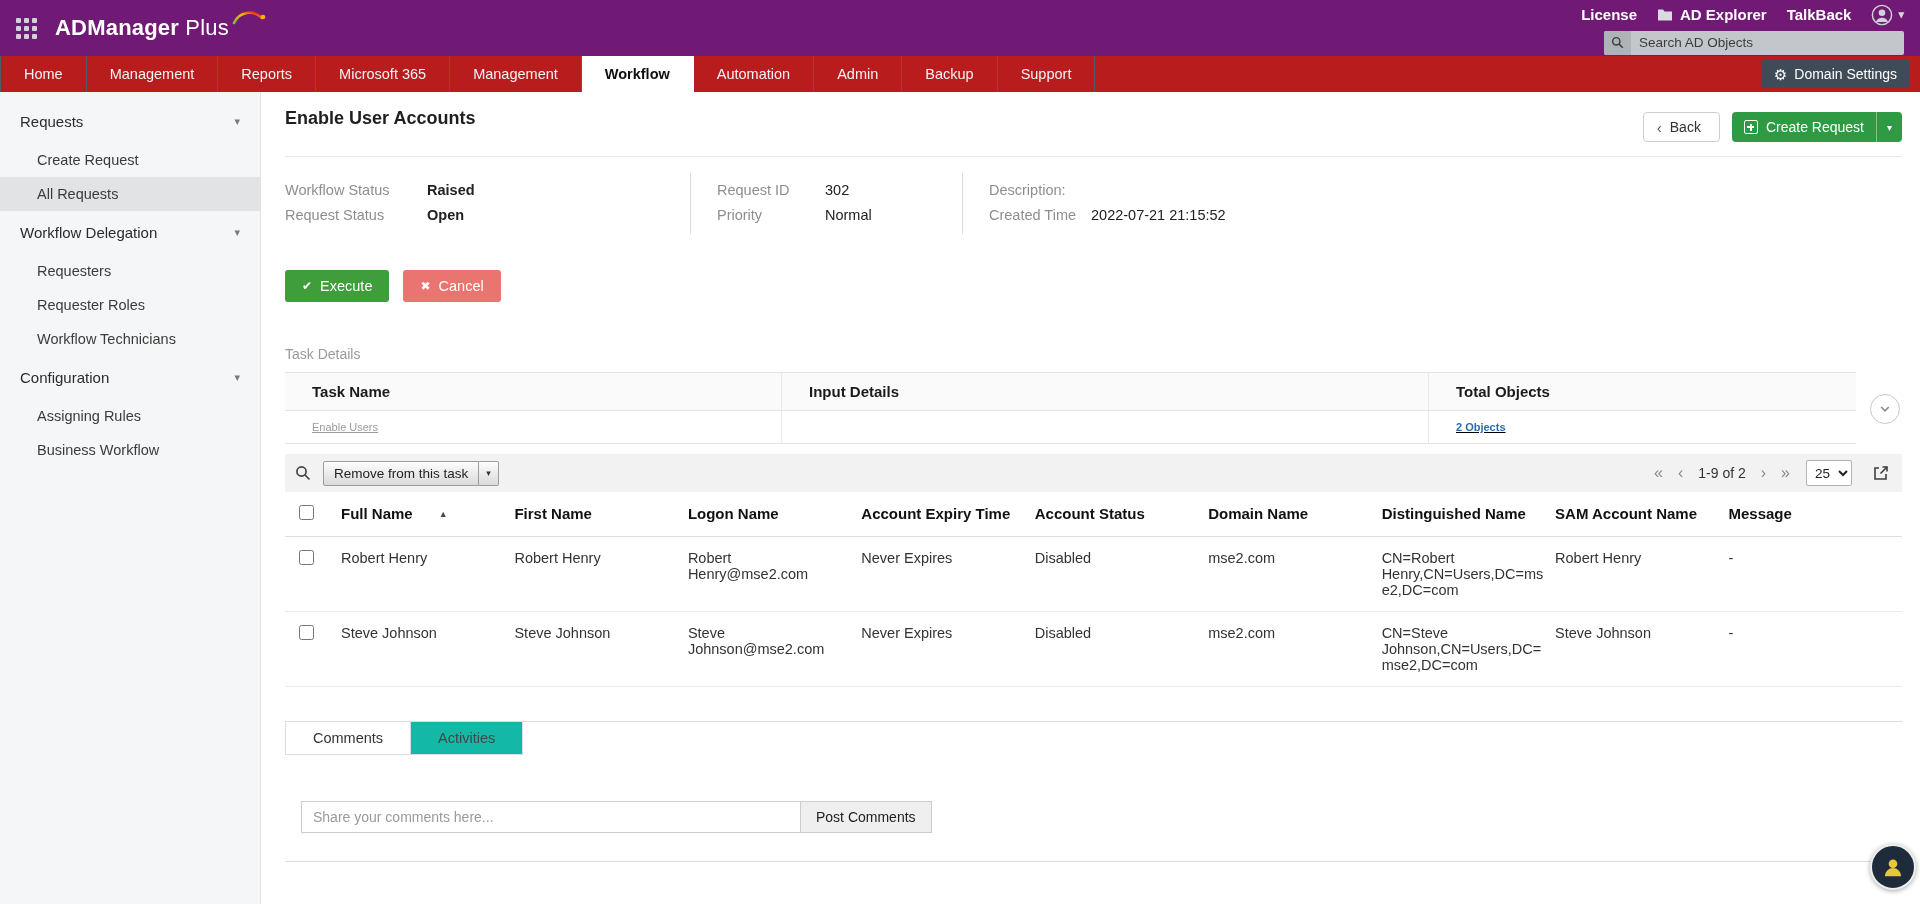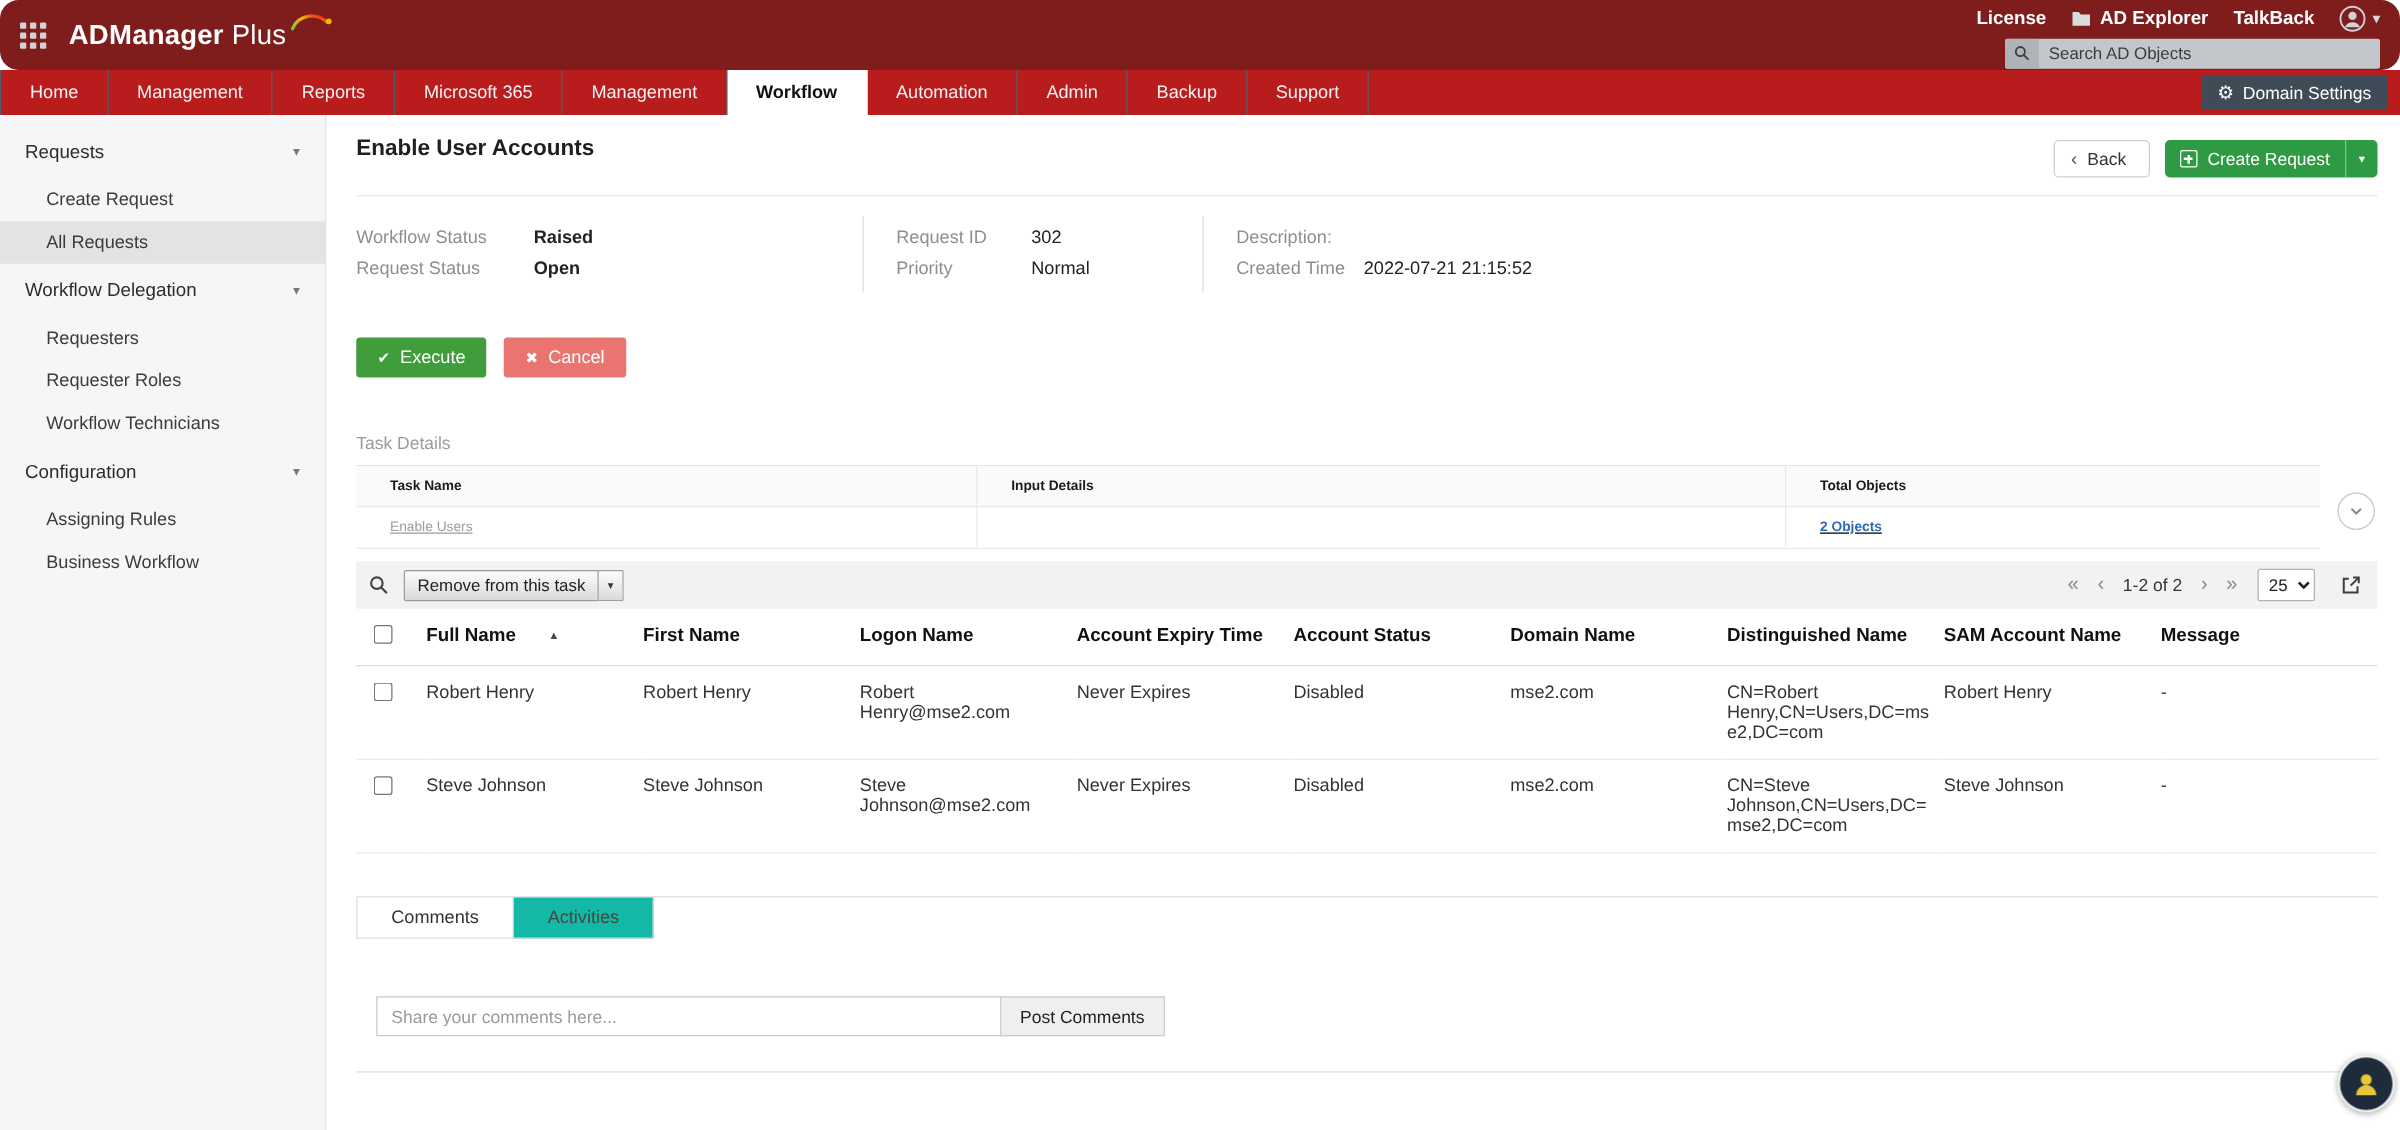--- a/index.html
+++ b/index.html
@@ -1,20 +1,20 @@
 <!DOCTYPE html>
 <html><head>
 <meta charset="utf-8">
 <style>
   * { margin:0; padding:0; box-sizing:border-box; }
   html,body { width:1920px; height:904px; }
   body { font-family:"Liberation Sans", sans-serif; background:#fff; overflow:hidden; position:relative; }
 
   
-  .topbar { height:56px; background:#7f1d1d; display:flex; justify-content:space-between; align-items:center; padding:0 16px 0 12px;border-radius:15px; }
+  .topbar { height:56px; background:#701a75; display:flex; justify-content:space-between; align-items:center; padding:0 16px 0 12px; }
   .topbar-left { display:flex; align-items:center; gap:14px; }
   .grid-icon { display:grid; grid-template-columns:repeat(3,5px); grid-gap:3px; cursor:pointer; padding:4px; }
   .grid-icon span { width:5px; height:5px; background:#cfd3d6; border-radius:1px; }
   .logo { color:#fff; font-size:22px; position:relative; padding-right:34px; letter-spacing:0.2px; }
   .logo .bold { font-weight:bold; }
   .logo .swoosh { position:absolute; right:-4px; top:-8px; }
   .topbar-right { display:flex; flex-direction:column; align-items:flex-end; gap:5px; padding-top:2px; }
   .topbar-links { display:flex; align-items:center; gap:20px; color:#fff; font-size:15px; font-weight:bold; }
   .topbar-link { display:flex; align-items:center; gap:7px; cursor:pointer; }
   .avatar-wrap { display:flex; align-items:center; gap:5px; cursor:pointer; }
@@ -76,21 +76,21 @@
   .action-row { display:flex; gap:14px; margin-top:22px; }
   .btn-execute { background:#3f9e3b; color:#fff; border:none; border-radius:3px; padding:8px 17px; font-size:14.5px; display:flex; gap:8px; align-items:center; cursor:pointer; font-family:"Liberation Sans",sans-serif; }
   .btn-cancel { background:#e97470; color:#fff; border:none; border-radius:3px; padding:8px 17px; font-size:14.5px; display:flex; gap:8px; align-items:center; cursor:pointer; font-family:"Liberation Sans",sans-serif; }
   .btn-ico { font-size:12px; line-height:1; }
 
   
   .task-label { margin-top:44px; color:#9a9a9a; font-size:14px; }
   .task-block { margin-top:10px; display:flex; align-items:flex-start; }
   .task-table { flex:1; border-top:1px solid #e4e4e4; border-bottom:1px solid #e4e4e4; }
   .task-header { display:flex; background:#fafafa; border-bottom:1px solid #e4e4e4; }
-  .task-header > div { padding:10px 0 10px 27px; font-weight:bold; font-size:11px; color:#1b1b1b; }
+  .task-header > div { padding:10px 0 10px 27px; font-weight:bold; font-size:15px; color:#1b1b1b; }
   .task-row { display:flex; background:#fff; }
   .task-row > div { padding:10px 0 10px 27px; font-size:11px;text-decoration:underline; }
   .tcol1 { width:496px; }
   .tcol2 { width:647px; border-left:1px solid #e9e9e9; }
   .tcol3 { flex:1; border-left:1px solid #e9e9e9; }
   .task-name-val { color:#9b9b9b; }
   .objects-link { color:#2b6cb0; font-weight:bold; cursor:pointer; }
   .collapse-circle { width:30px; height:30px; border-radius:50%; border:1px solid #c8c8c8; display:flex; align-items:center; justify-content:center; margin:22px 2px 0 14px; cursor:pointer; flex-shrink:0; background:#fff; }
 
   
@@ -332,21 +332,21 @@
             <line x1="10" y1="10" x2="14.5" y2="14.5" stroke="#444" stroke-width="1.7"></line>
           </svg>
       </span>
       <span class="remove-group">
         <button class="remove-btn">Remove from this task</button>
         <span class="remove-caret">▾</span>
       </span>
       <span class="pagination">
         <span class="page-nav">«</span>
         <span class="page-nav">‹</span>
-        <span class="page-info">1-2 of 2</span>
+        <span class="page-info">1-9 of 2</span>
         <span class="page-nav">›</span>
         <span class="page-nav">»</span>
       </span>
       <select class="size-select">
         <option>25</option>
       </select>
       <span class="export-btn">
         <svg width="18" height="18" viewBox="0 0 18 18">
             <path d="M7 4 H3 V15 H14 V10" fill="none" stroke="#3e3e3e" stroke-width="1.6"></path>
             <path d="M8.5 9.5 L15 3" fill="none" stroke="#3e3e3e" stroke-width="1.6"></path>

